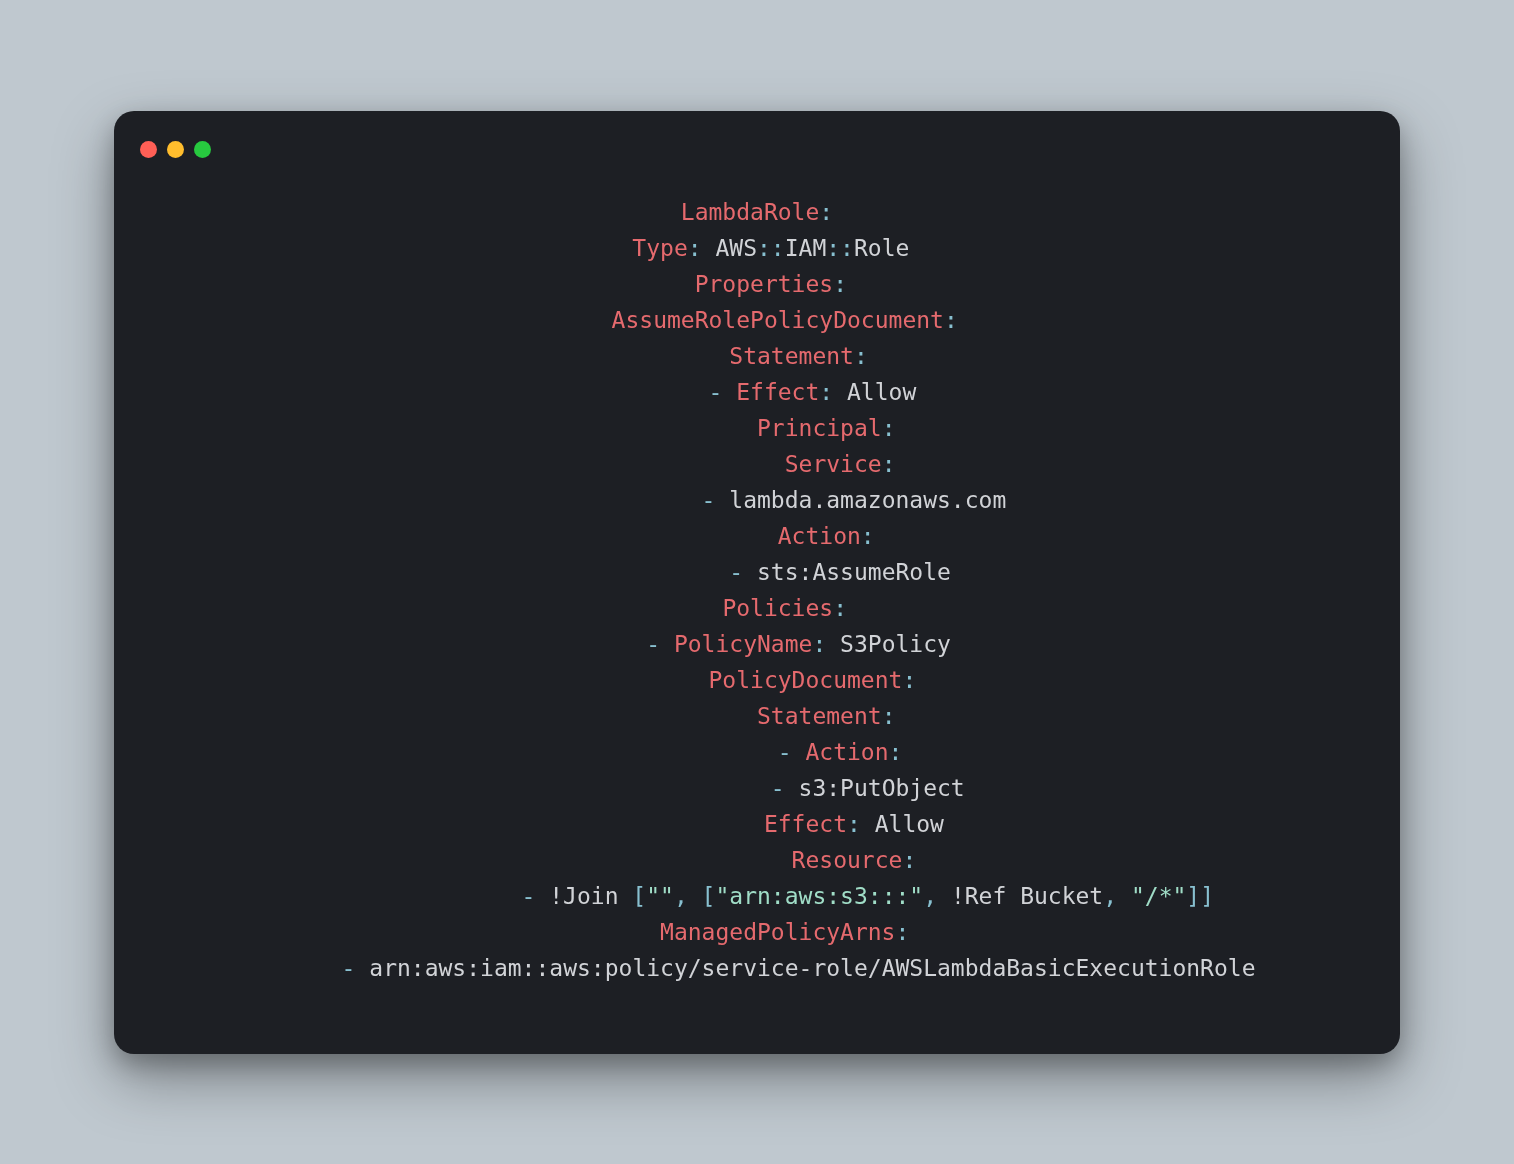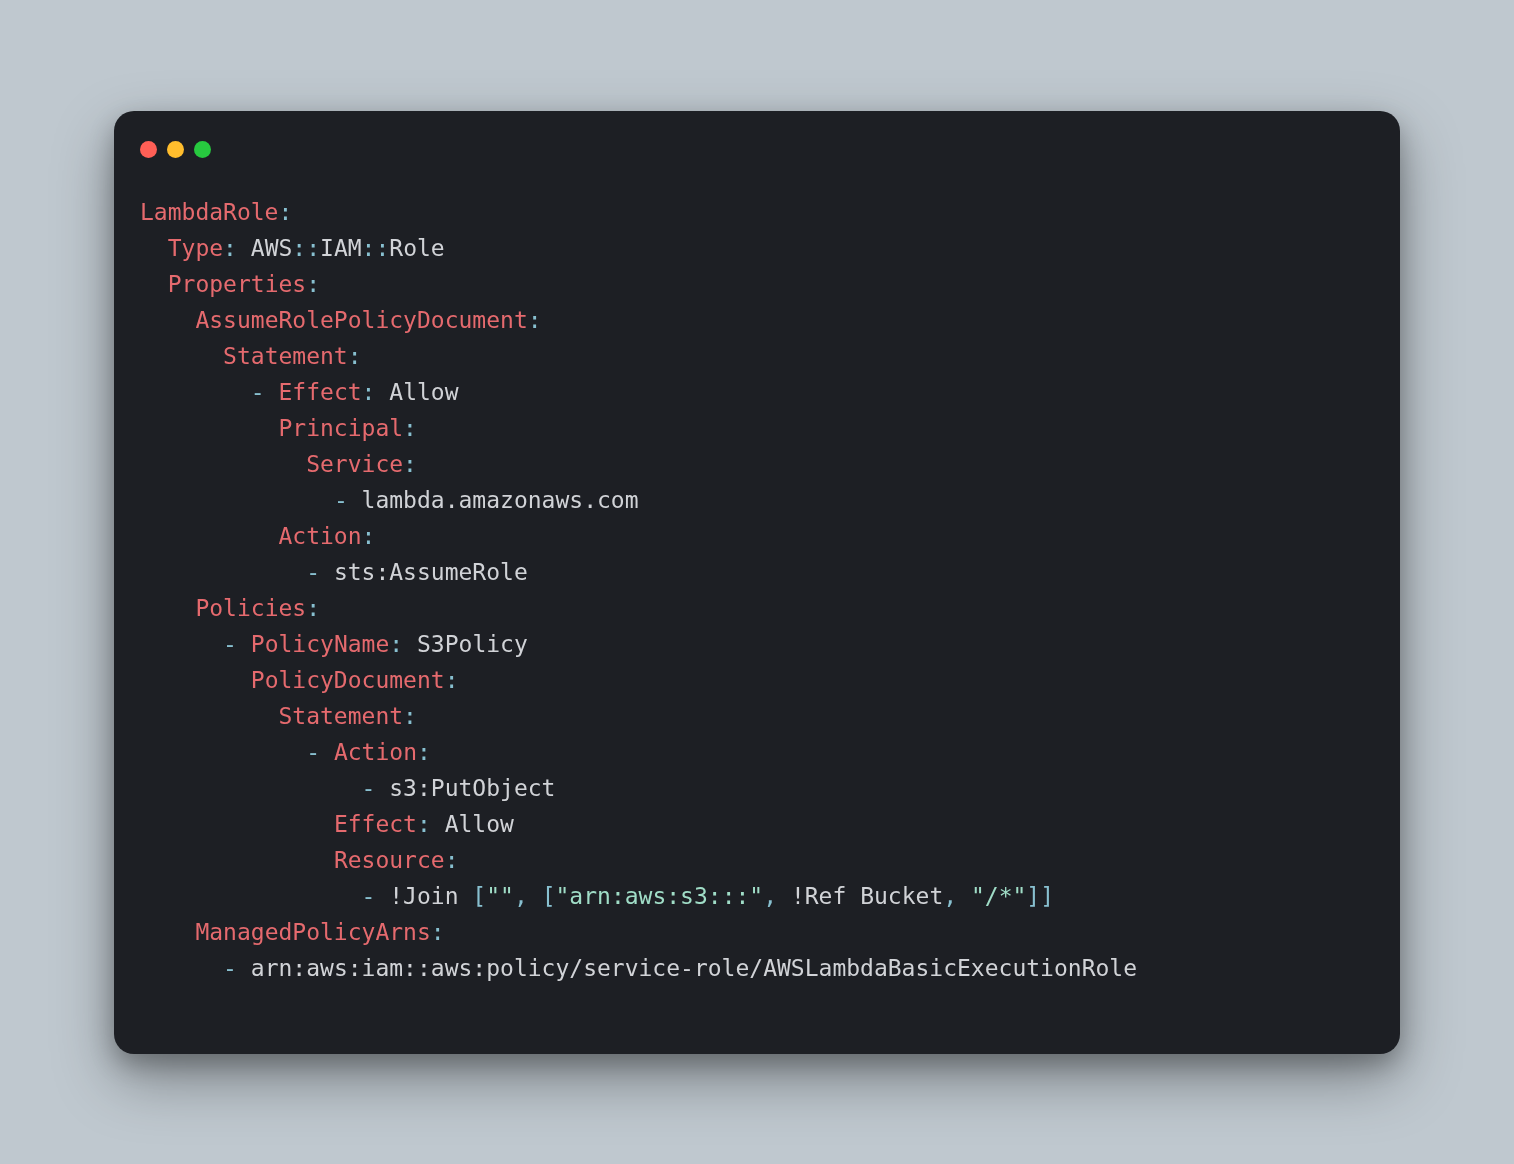--- a/index.html
+++ b/index.html
@@ -13,20 +13,21 @@
     .window {
       position:absolute;
       left:114px;
       top:111px;
       width:1286px;
       height:943px;
       background:#1d1f24;
       border-radius:20px;
       box-shadow:0 25px 60px rgba(0,0,0,.35),0 10px 25px rgba(0,0,0,.25);
       padding:30px 26px 36px 26px;
+      text-align:center;
     }
     .dots { display:flex; gap:10px; margin-bottom:36px; }
     .dot { width:17px; height:17px; border-radius:50%; }
     .d-red{background:#ff5f56;} .d-yel{background:#ffbd2d;} .d-grn{background:#27c93f;}
     .code {
       font-size:23px;
       line-height:36px;
       color:#d1d3d7;
       white-space:pre;
     }

